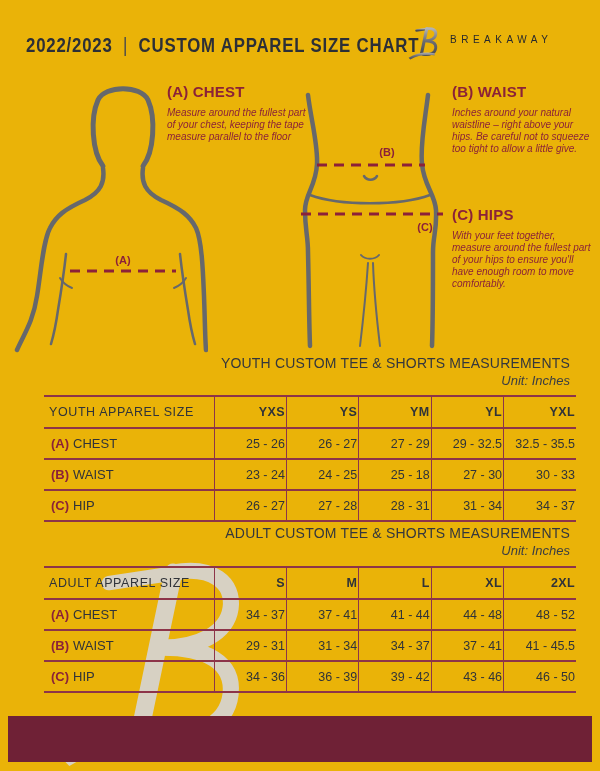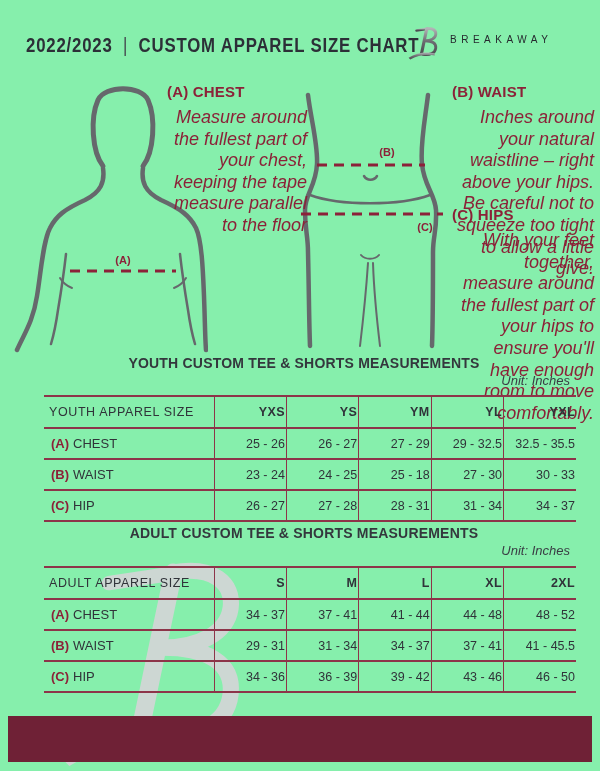--- a/index.html
+++ b/index.html
@@ -1,18 +1,18 @@
 <!DOCTYPE html>
 <html><head>
 <meta charset="utf-8">
 <style>
   html,body { margin:0; padding:0; background:#c8c8ca; }
   .page {
     position:relative; width:600px; height:771px; margin:0 auto;
-    background:#86efac; overflow:hidden;
+    background:#eab308; overflow:hidden;
     font-family:"Liberation Sans", sans-serif;
   }
   
   .hdr-title {
     position:absolute; left:26px; top:33px; white-space:nowrap;
     font-weight:bold; font-size:21px; color:#2c2f37; letter-spacing:1px;
     transform:scaleX(0.80); transform-origin:left center;
   }
   .hdr-title .sep { font-weight:normal; color:#44474e; margin:0 13px; }
   .logo-mark { position:absolute; left:408px; top:24px; }
@@ -20,30 +20,30 @@
     position:absolute; left:450px; top:34px;
     font-weight:normal; font-size:10px; letter-spacing:4.5px; color:#26282e;
   }
   
   .watermark { position:absolute; left:55px; top:542px; opacity:.9; }
   
   .fig { position:absolute; }
   .guide-block { position:absolute; color:#8b2238; }
   .guide-heading { font-weight:bold; font-size:15px; letter-spacing:.2px; color:#8b2238; }
   .guide-body {
-    margin-top:7px; font-style:italic; font-size:18px; line-height:1.2;
-    color:#8b2238; white-space:pre-line;text-align:right;
+    margin-top:7px; font-style:italic; font-size:10px; line-height:1.2;
+    color:#8b2238; white-space:pre-line;
   }
   .marker {
     position:absolute; font-weight:bold; font-size:11px; color:#8c2139; text-align:center;
   }
   
   .sec-title {
-    position:absolute; left:38px; width:532px; text-align:center;
-    font-weight:bold; font-size:14px; letter-spacing:.2px; color:#34373d;
+    position:absolute; left:38px; width:532px; text-align:right;
+    font-weight:normal; font-size:14px; letter-spacing:.2px; color:#34373d;
   }
   .sec-unit {
     position:absolute; left:38px; width:532px; text-align:right;
     font-style:italic; font-size:13px; color:#3a3d44;
   }
   table.size {
     position:absolute; left:44px; width:532px;
     border-collapse:collapse; table-layout:fixed;
     border-top:2.5px solid #8d3449; border-bottom:2.5px solid #8d3449;
   }

